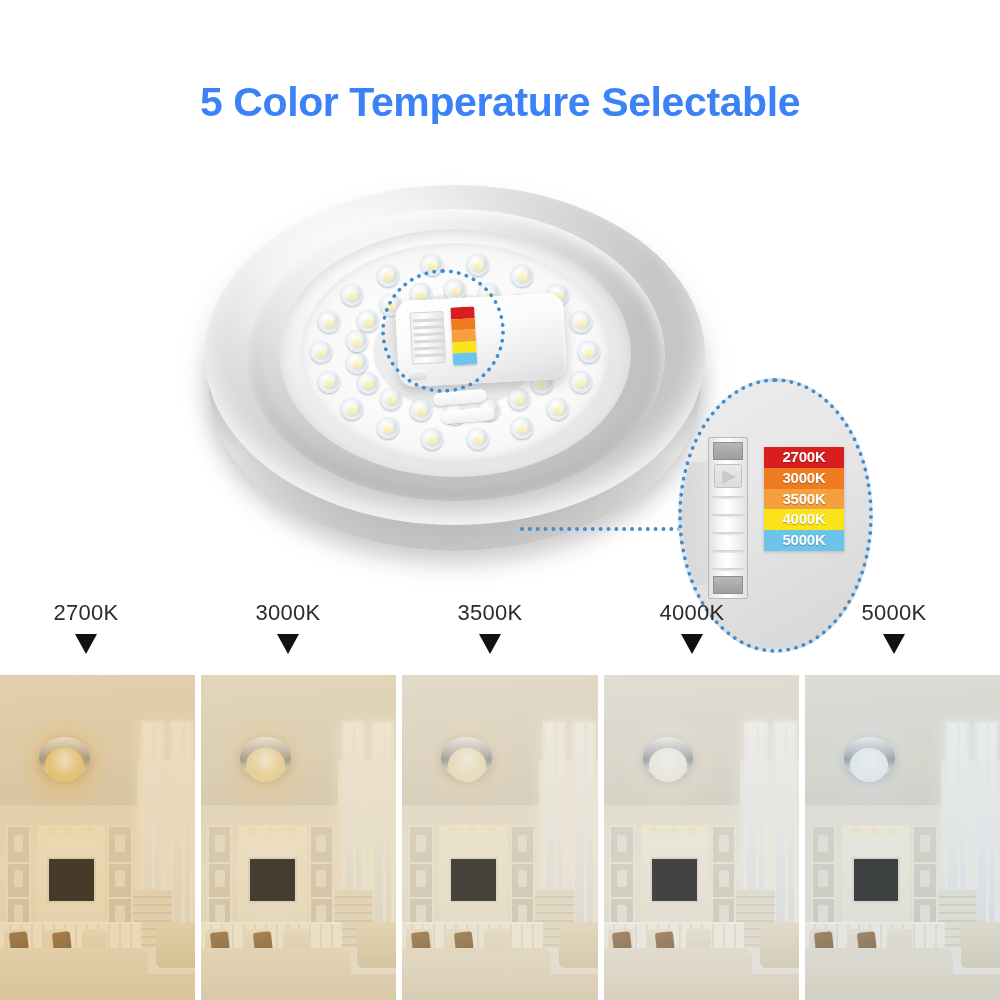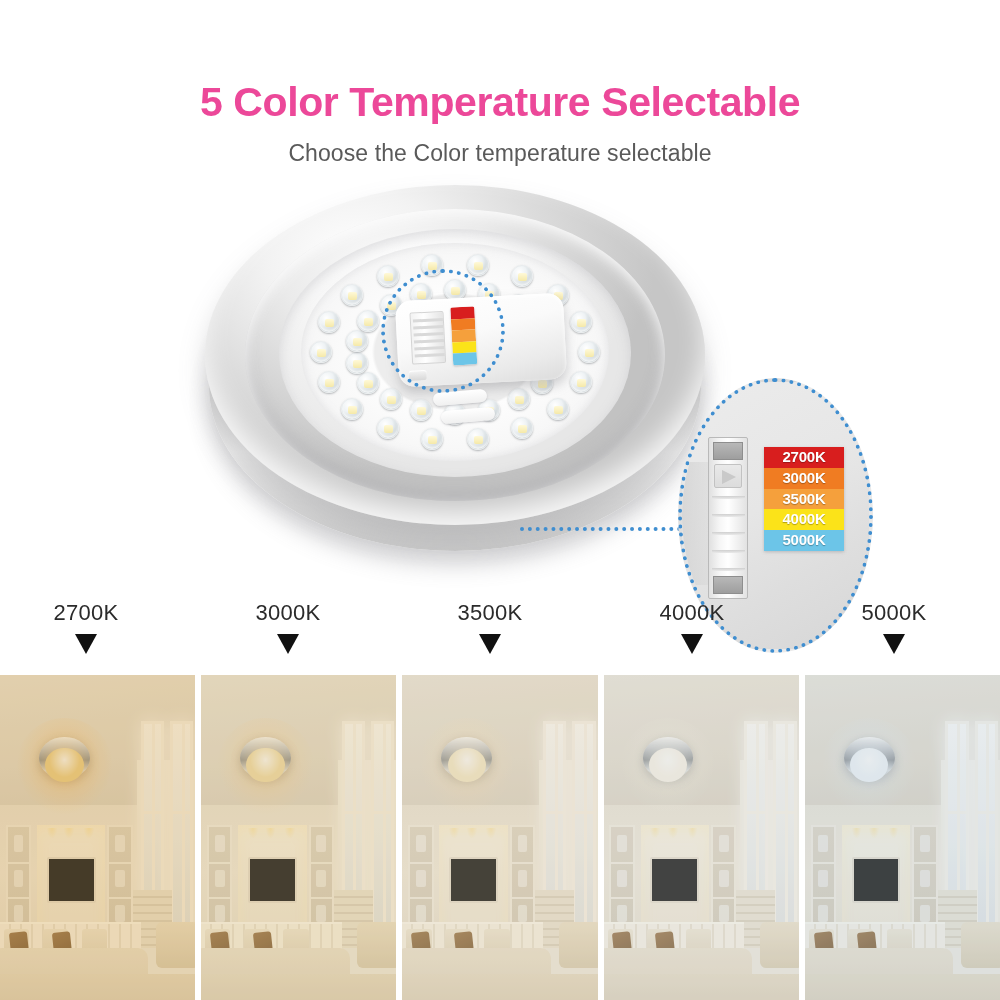--- a/index.html
+++ b/index.html
@@ -10,21 +10,21 @@
     font-family: "Liberation Sans", sans-serif;
     overflow: hidden;
   }
   .page { position: relative; width: 1000px; height: 1000px; background: #fff; }
 
   
   .header { position: absolute; top: 0; left: 0; width: 1000px; text-align: center; }
   .title {
     margin-top: 80px;
     font-size: 41px; font-weight: bold; letter-spacing: -0.4px;
-    color: #ec4899; line-height: 1.1;
+    color: #3b82f6; line-height: 1.1;
   }
   .subtitle {
     margin-top: 15px;
     font-size: 23px; font-weight: normal; color: #5a5a5a; letter-spacing: 0.1px;
   }
 
   
   .hero { position: absolute; left: 0; top: 175px; width: 1000px; height: 415px; }
 
   
@@ -301,21 +301,20 @@
   .tint { position: absolute; inset: 0; mix-blend-mode: multiply; }
   .tint-screen { position: absolute; inset: 0; mix-blend-mode: screen; opacity: .22; }
 </style>
 </head>
 <body>
 
 <div class="page">
 
   <div class="header">
     <div class="title">5 Color Temperature Selectable</div>
-    <div class="subtitle">Choose the Color temperature selectable</div>
   </div>
 
   <div class="hero">
 
     <div class="fixture">
       <div class="disc-side"></div>
       <div class="disc-outer"></div>
       <div class="disc-rim"></div>
       <div class="disc-face"></div>
 

